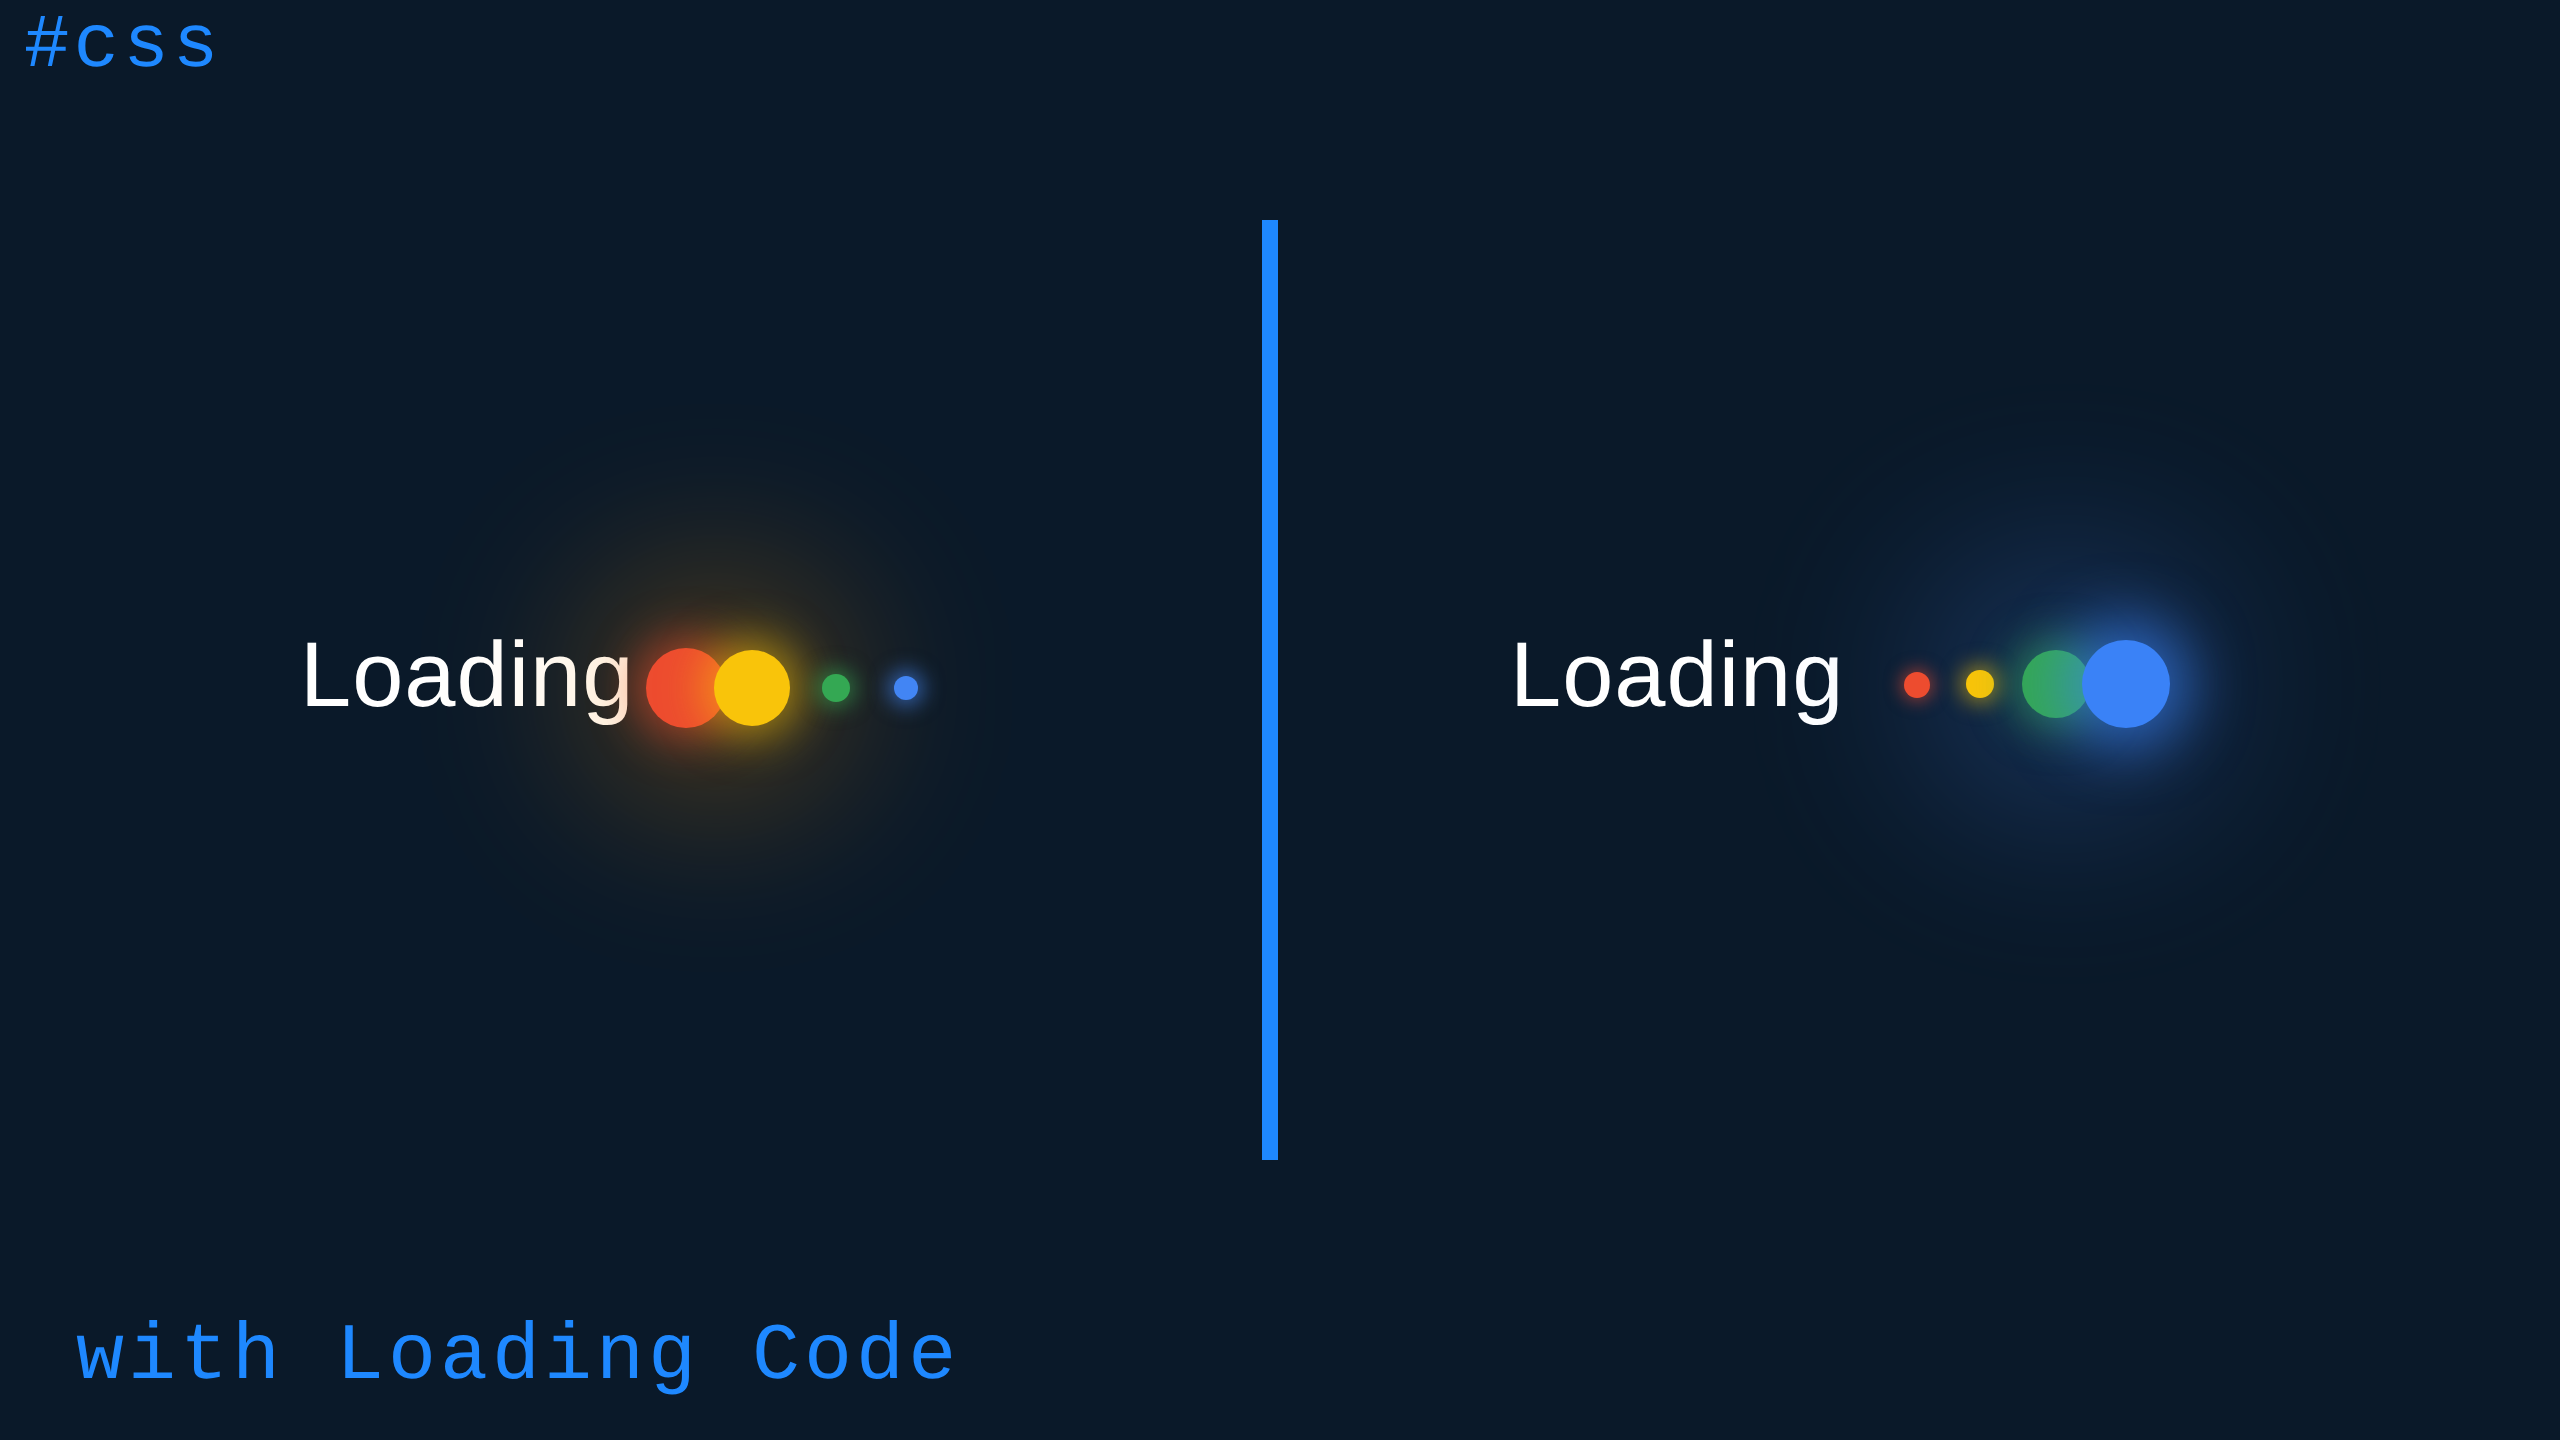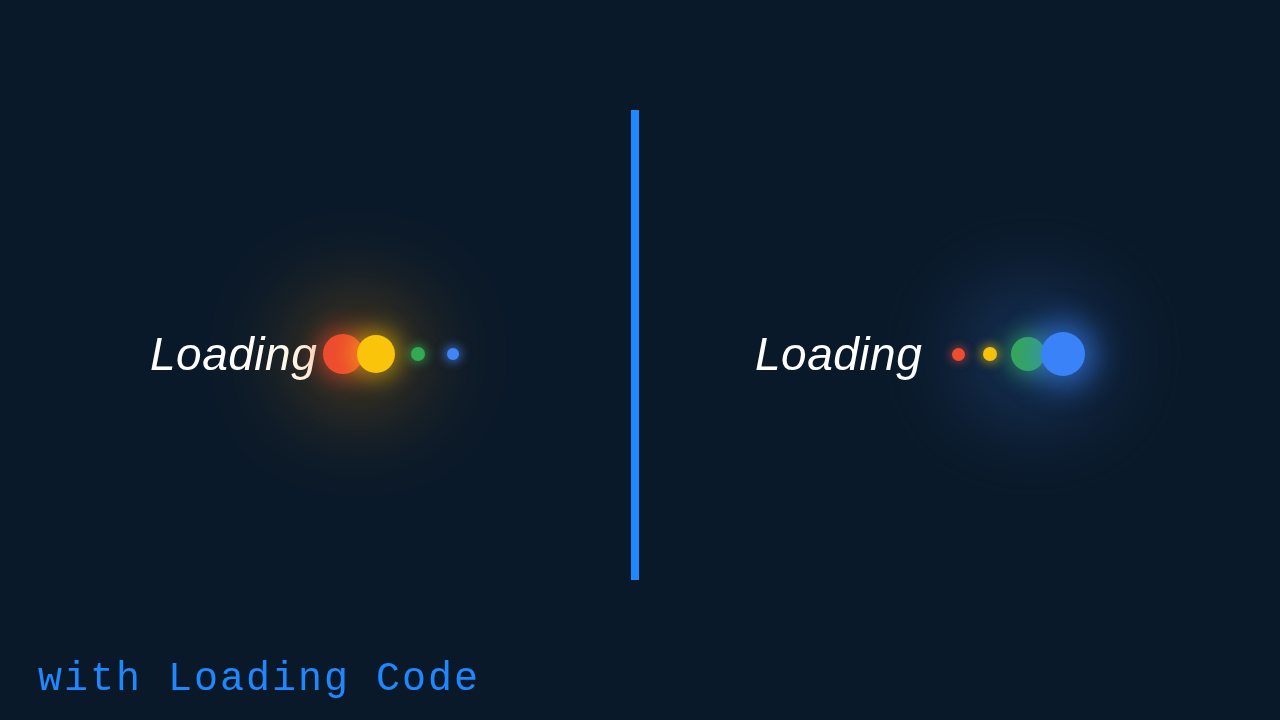--- a/index.html
+++ b/index.html
@@ -23,24 +23,23 @@
   .divider {
     position: absolute;
     top: 110px;
     left: 631px;
     width: 8px;
     height: 470px;
     background: #1e88ff;
   }
   .panel {
     position: absolute;
-    top: 327px;
+    top: 310px;
     display: flex;
-    align-items: center;
-    font-style: italic;
+    align-items: flex-end;
   }
   .panel-left { left: 150px; }
   .panel-right { left: 755px; }
   .loading-text {
     color: #fff;
     font-size: 46px;
     font-family: -apple-system, BlinkMacSystemFont, "Segoe UI", Arial, sans-serif;
     font-weight: 400;
     letter-spacing: 0.5px;
     margin-right: 6px;
@@ -83,20 +82,21 @@
     color: #1e88ff;
     font-size: 40px;
     letter-spacing: 2px;
     font-family: 'Courier New', Courier, monospace;
   }
 </style>
 </head>
 <body>
 
 <div class="tag-block">
+  <span class="tag">#css</span>
 </div>
 
 <div class="divider"></div>
 
 <div class="panel panel-left">
   <span class="loading-text">Loading</span>
   <div class="dots">
     <div class="glow l-glow"></div>
     <div class="dot l1"></div>
     <div class="dot l2"></div>

